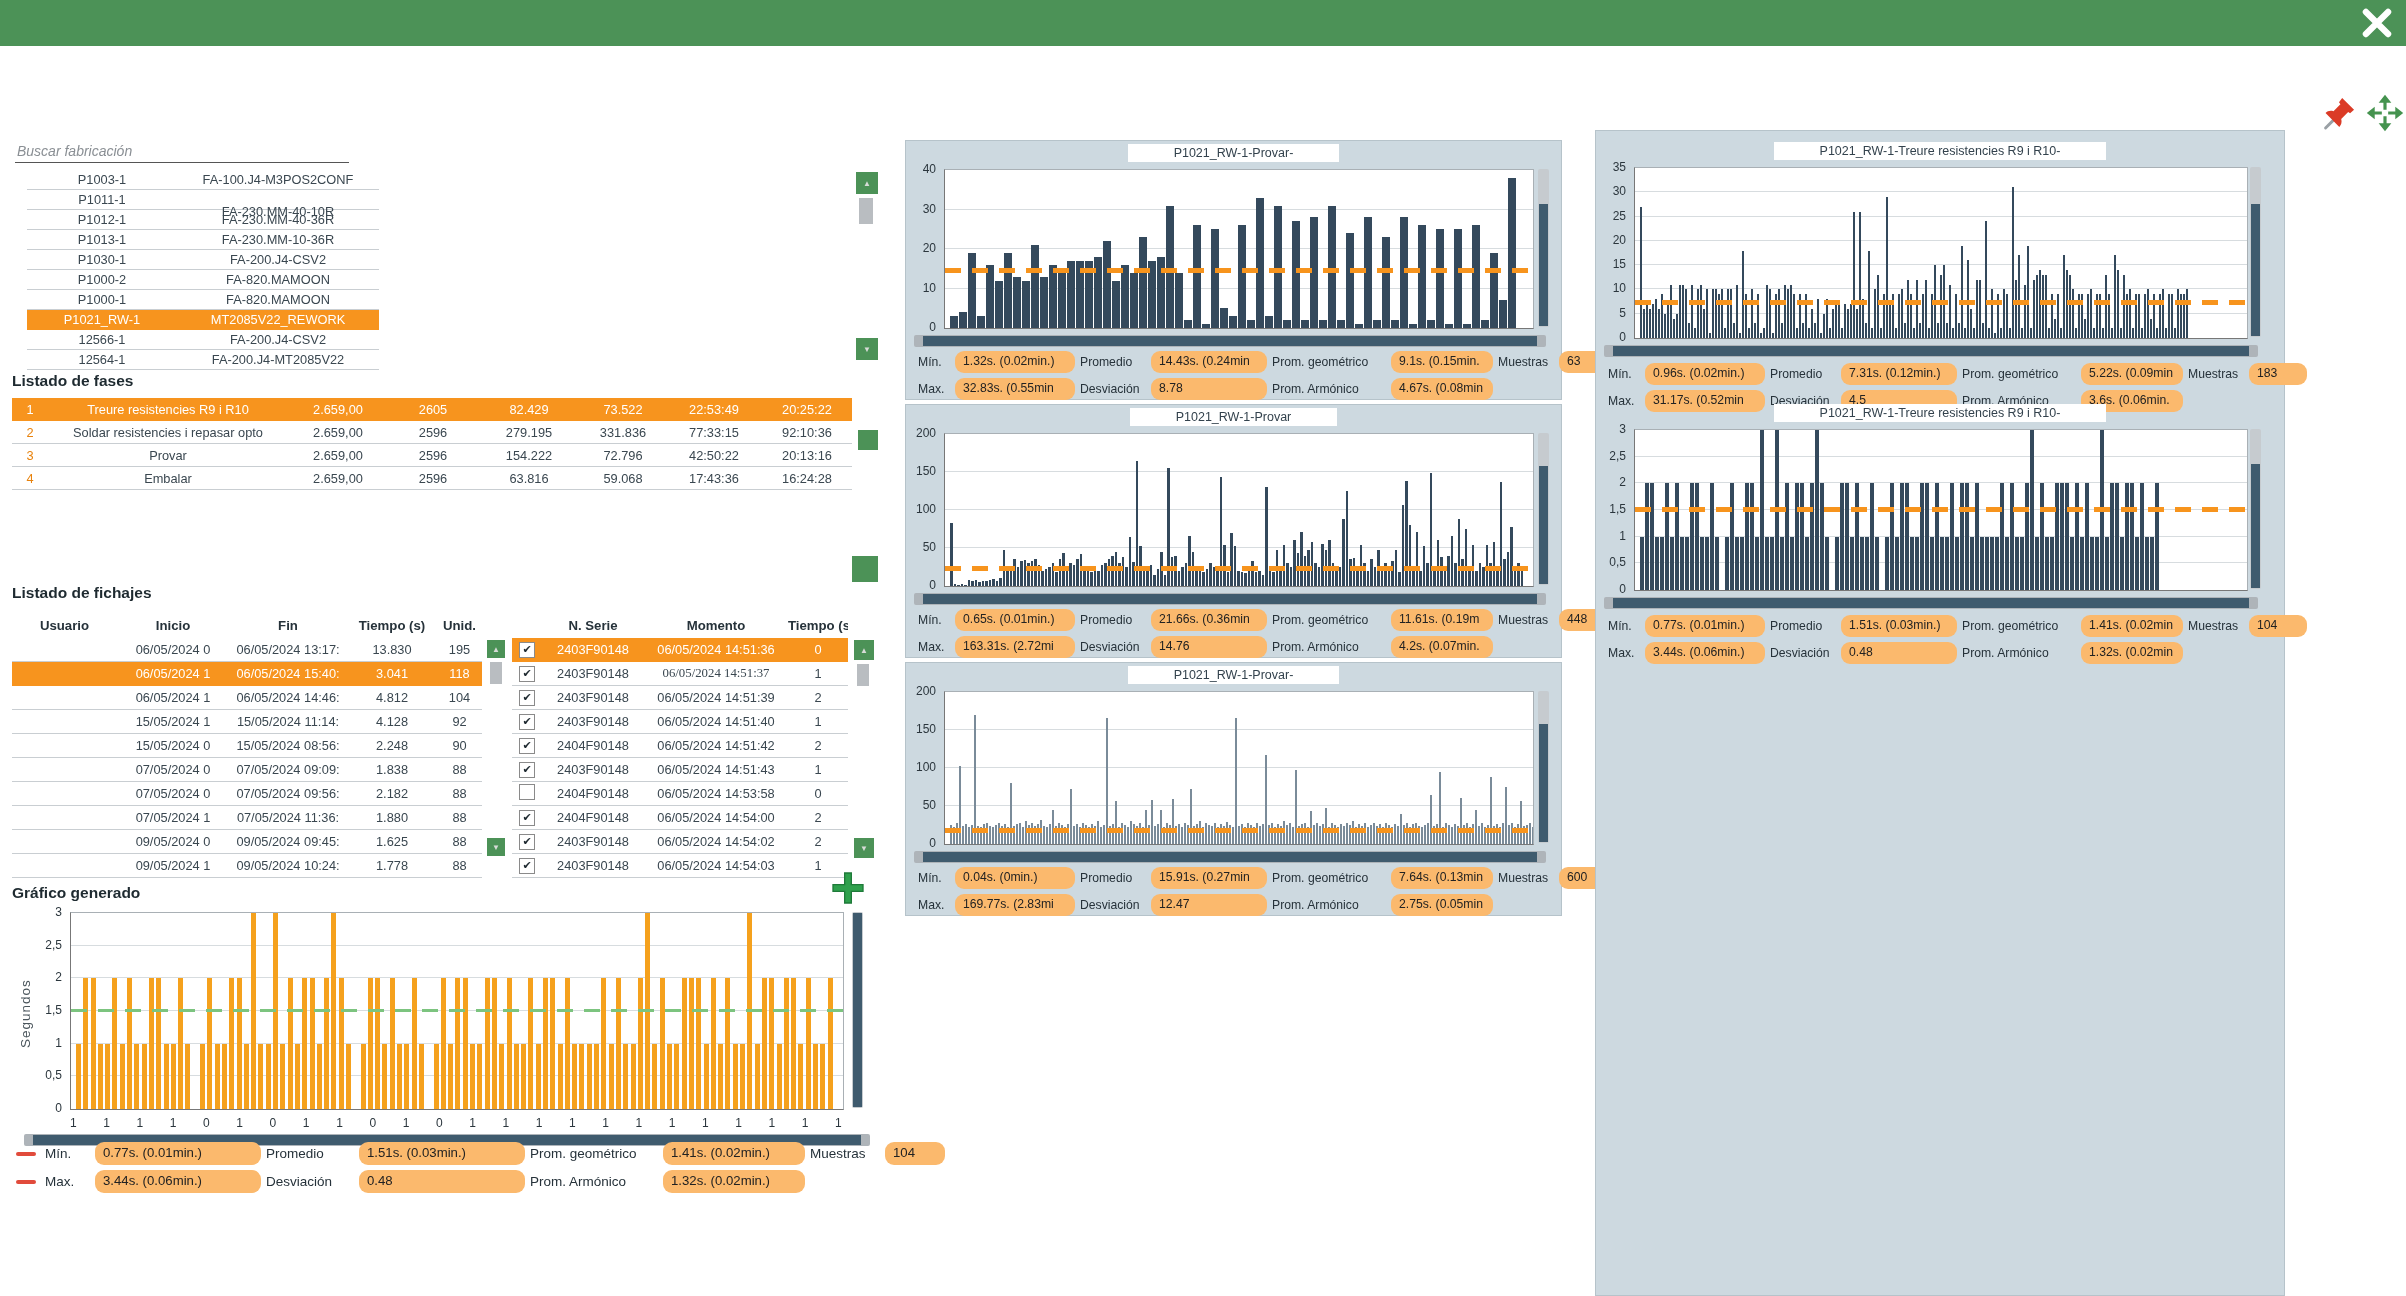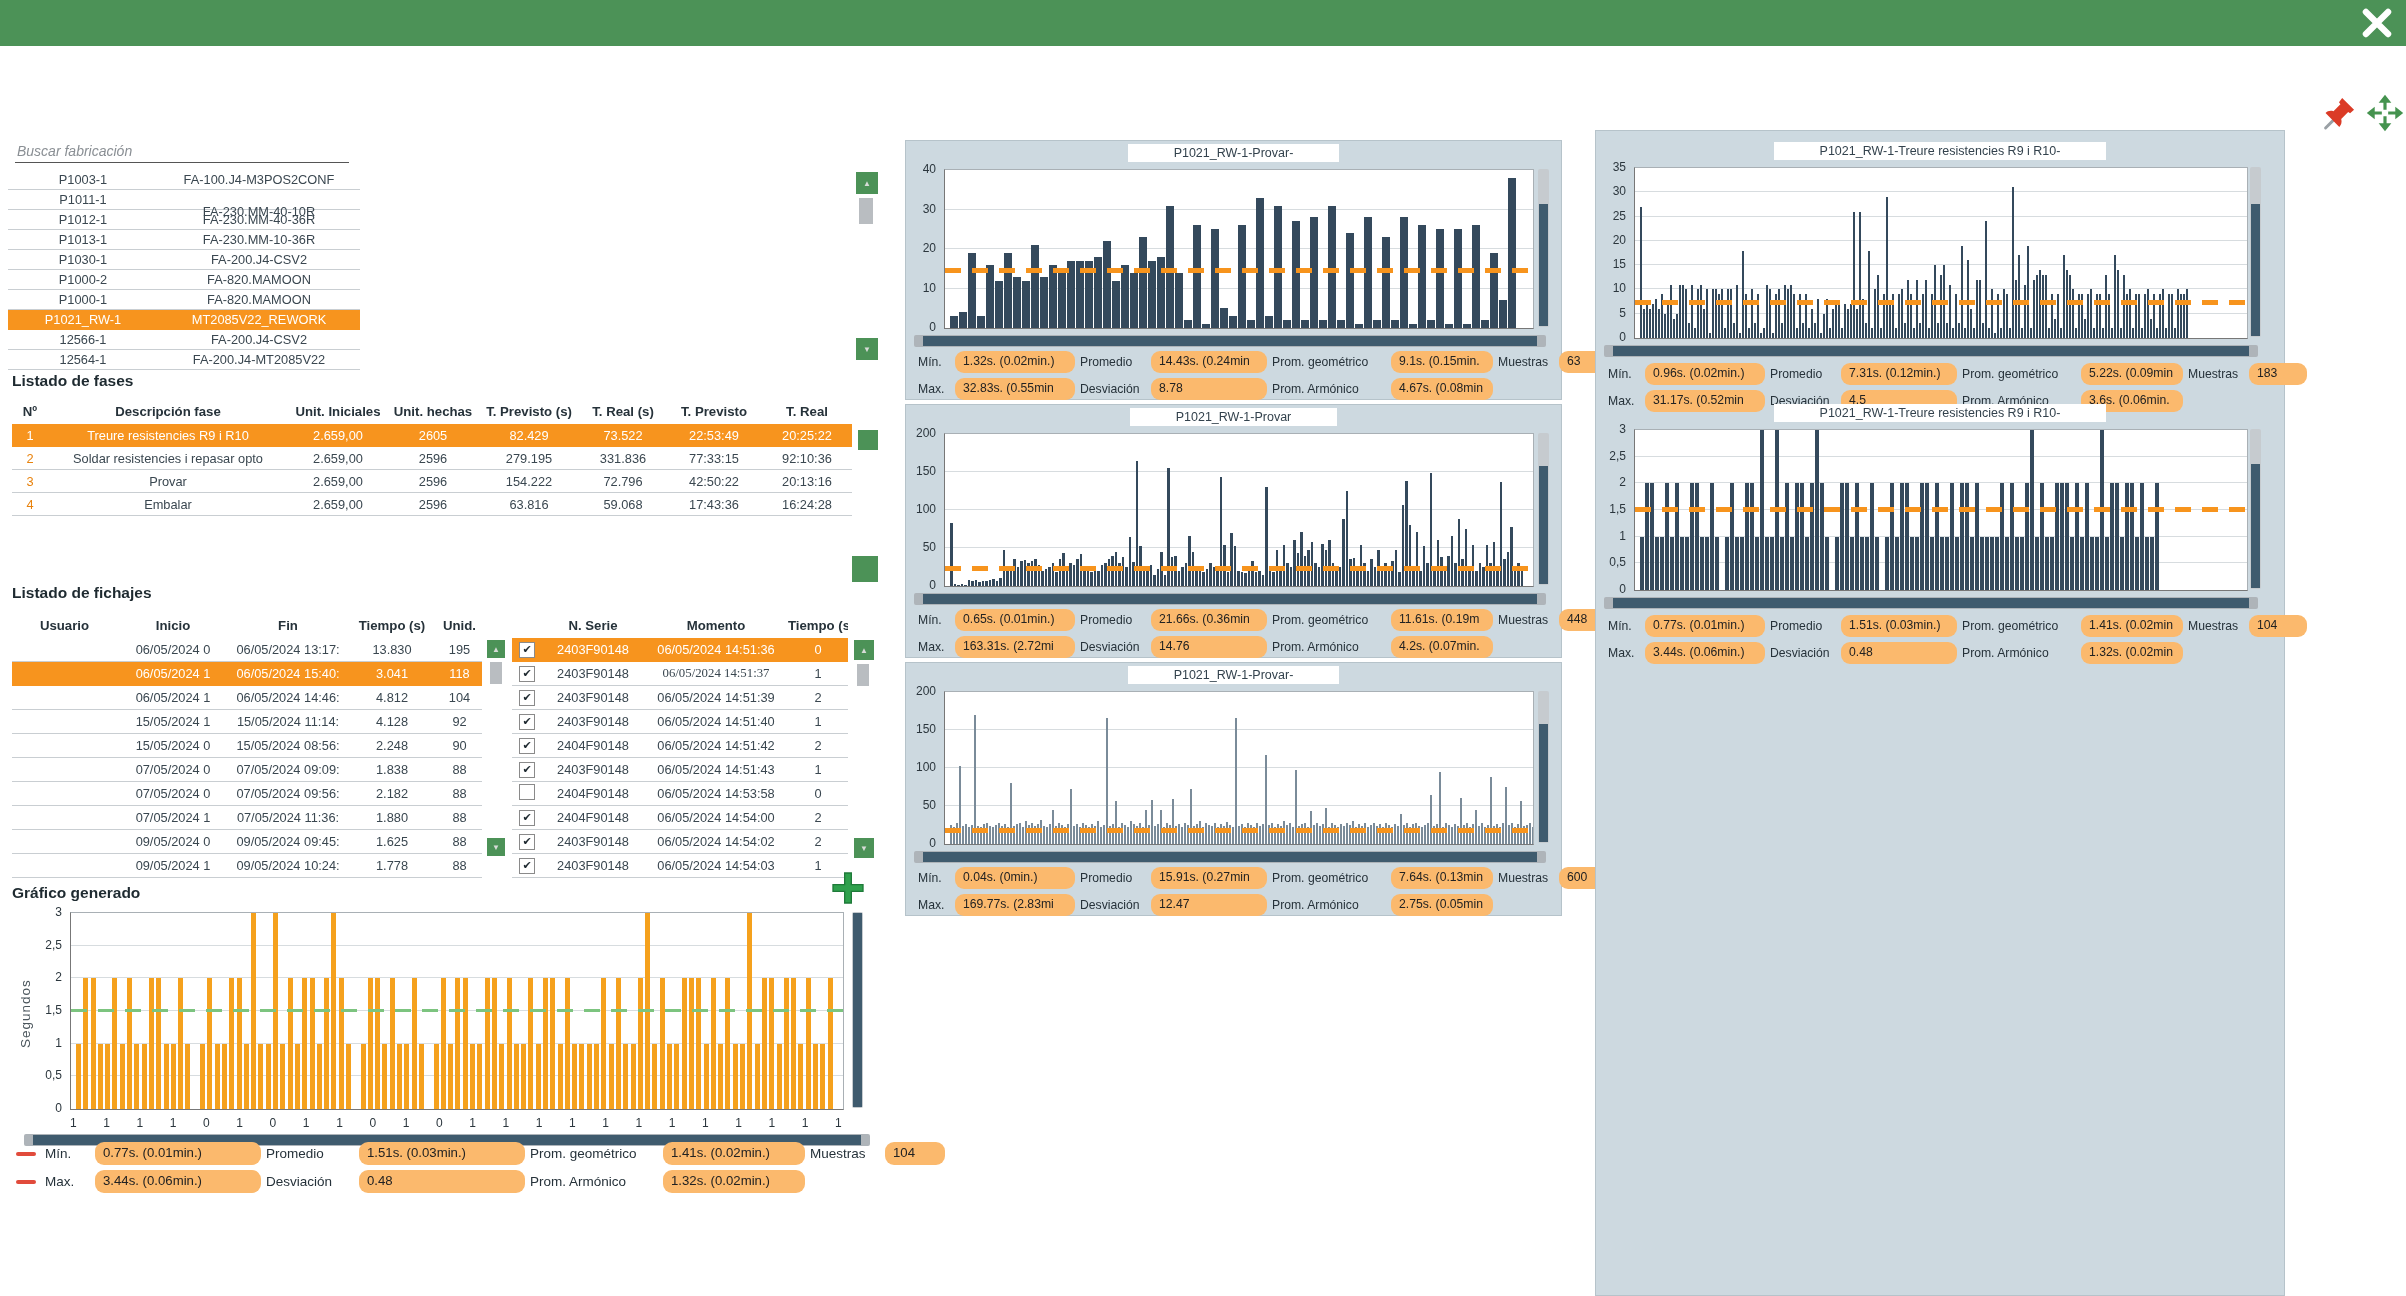--- a/index.html
+++ b/index.html
@@ -89,21 +89,21 @@
         <path d="M12 0.5 L16 5.5 H13 V10 H11 V5.5 H8 Z"></path>
         <path d="M12 23.5 L8 18.5 H11 V14 H13 V18.5 H16 Z"></path>
         <path d="M0.5 12 L5.5 8 V11 H10 V13 H5.5 V16 Z"></path>
         <path d="M23.5 12 L18.5 16 V13 H14 V11 H18.5 V8 Z"></path>
       </svg>
     </div>
   </div>
 
   <input class="search" placeholder="Buscar fabricación" style="">
 
-  <div class="tbl" style="left:8px;top:170px;width:352px;">
+  <div class="tbl" style="left:27px;top:170px;width:352px;">
       <div class="trow" style="height: 19px;">
         <div class="tcell" style="width: 150px;">P1003-1</div>
         <div class="tcell" style="width: 202px;">FA-100.J4-M3POS2CONF</div>
       </div>
       <div class="trow" style="height: 19px;">
         <div class="tcell" style="width: 150px;">P1011-1</div>
         <div class="tcell" style="width: 202px; margin-top: 24px;">FA-230.MM-40-10R</div>
       </div>
       <div class="trow" style="height: 19px;">
         <div class="tcell" style="width: 150px;">P1012-1</div>
@@ -137,30 +137,20 @@
         <div class="tcell" style="width: 150px;">12564-1</div>
         <div class="tcell" style="width: 202px;">FA-200.J4-MT2085V22</div>
       </div>
     </div>
   <div class="sbtn" style="left:856px;top:172px;width:22px;height:22px;">▲</div>
   <div class="sthumb" style="left:859px;top:198px;width:14px;height:26px;"></div>
   <div class="sbtn" style="left:856px;top:338px;width:22px;height:22px;">▼</div>
 
   <div class="h1" style="left:12px;top:372px;">Listado de fases</div>
   <div class="tbl" style="left:12px;top:398px;width:840px;">
-      <div class="trow thead">
-        <div class="tcell" style="width: 36px;">Nº</div>
-        <div class="tcell" style="width: 240px;">Descripción fase</div>
-        <div class="tcell" style="width: 100px;">Unit. Iniciales</div>
-        <div class="tcell" style="width: 90px;">Unit. hechas</div>
-        <div class="tcell" style="width: 102px;">T. Previsto (s)</div>
-        <div class="tcell" style="width: 86px;">T. Real (s)</div>
-        <div class="tcell" style="width: 96px;">T. Previsto</div>
-        <div class="tcell" style="width: 90px;">T. Real</div>
-      </div>
       <div class="trow sel" style="height: 22px;">
         <div class="tcell" style="width: 36px;">1</div>
         <div class="tcell" style="width: 240px;">Treure resistencies R9 i R10</div>
         <div class="tcell" style="width: 100px;">2.659,00</div>
         <div class="tcell" style="width: 90px;">2605</div>
         <div class="tcell" style="width: 102px;">82.429</div>
         <div class="tcell" style="width: 86px;">73.522</div>
         <div class="tcell" style="width: 96px;">22:53:49</div>
         <div class="tcell" style="width: 90px;">20:25:22</div>
       </div>

